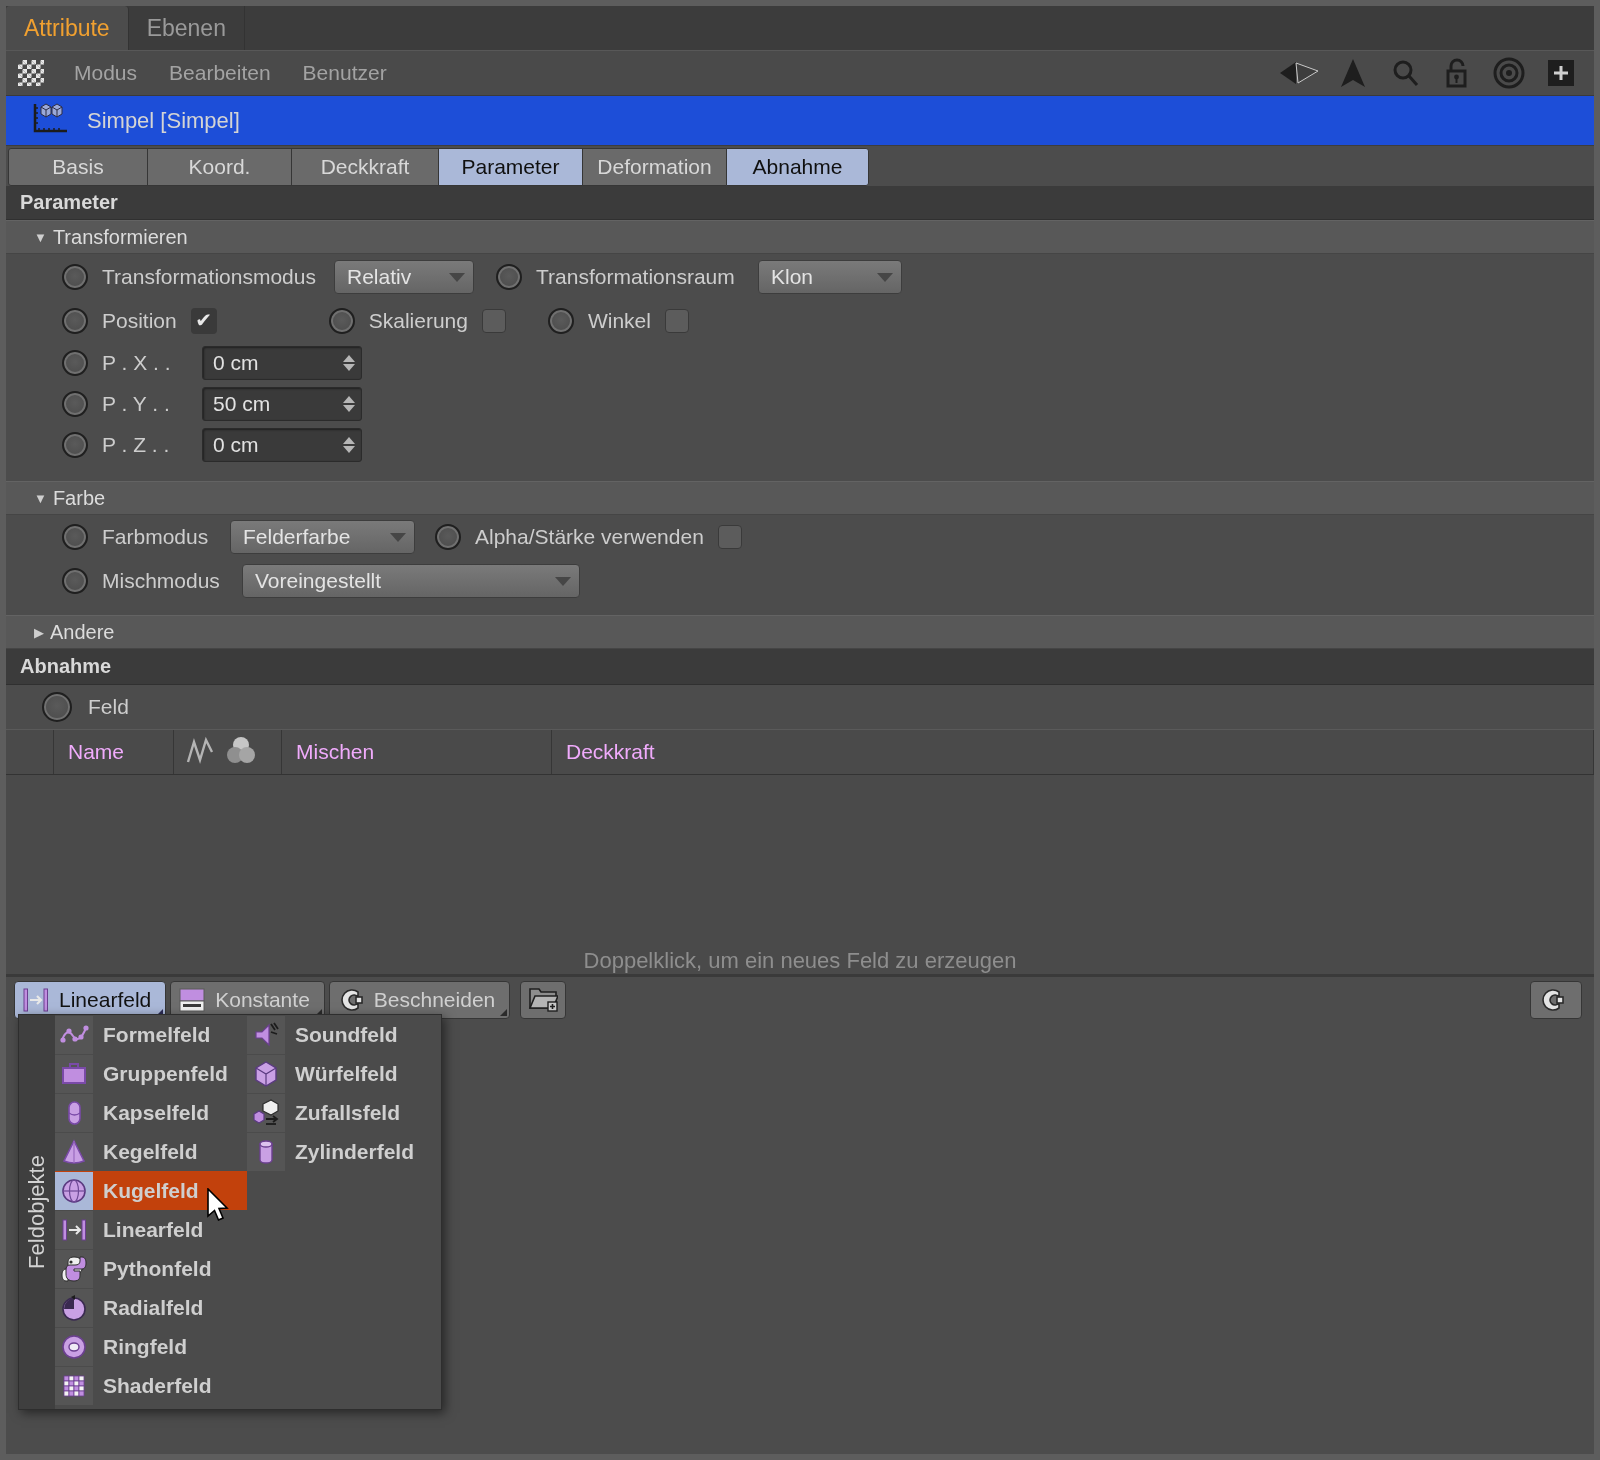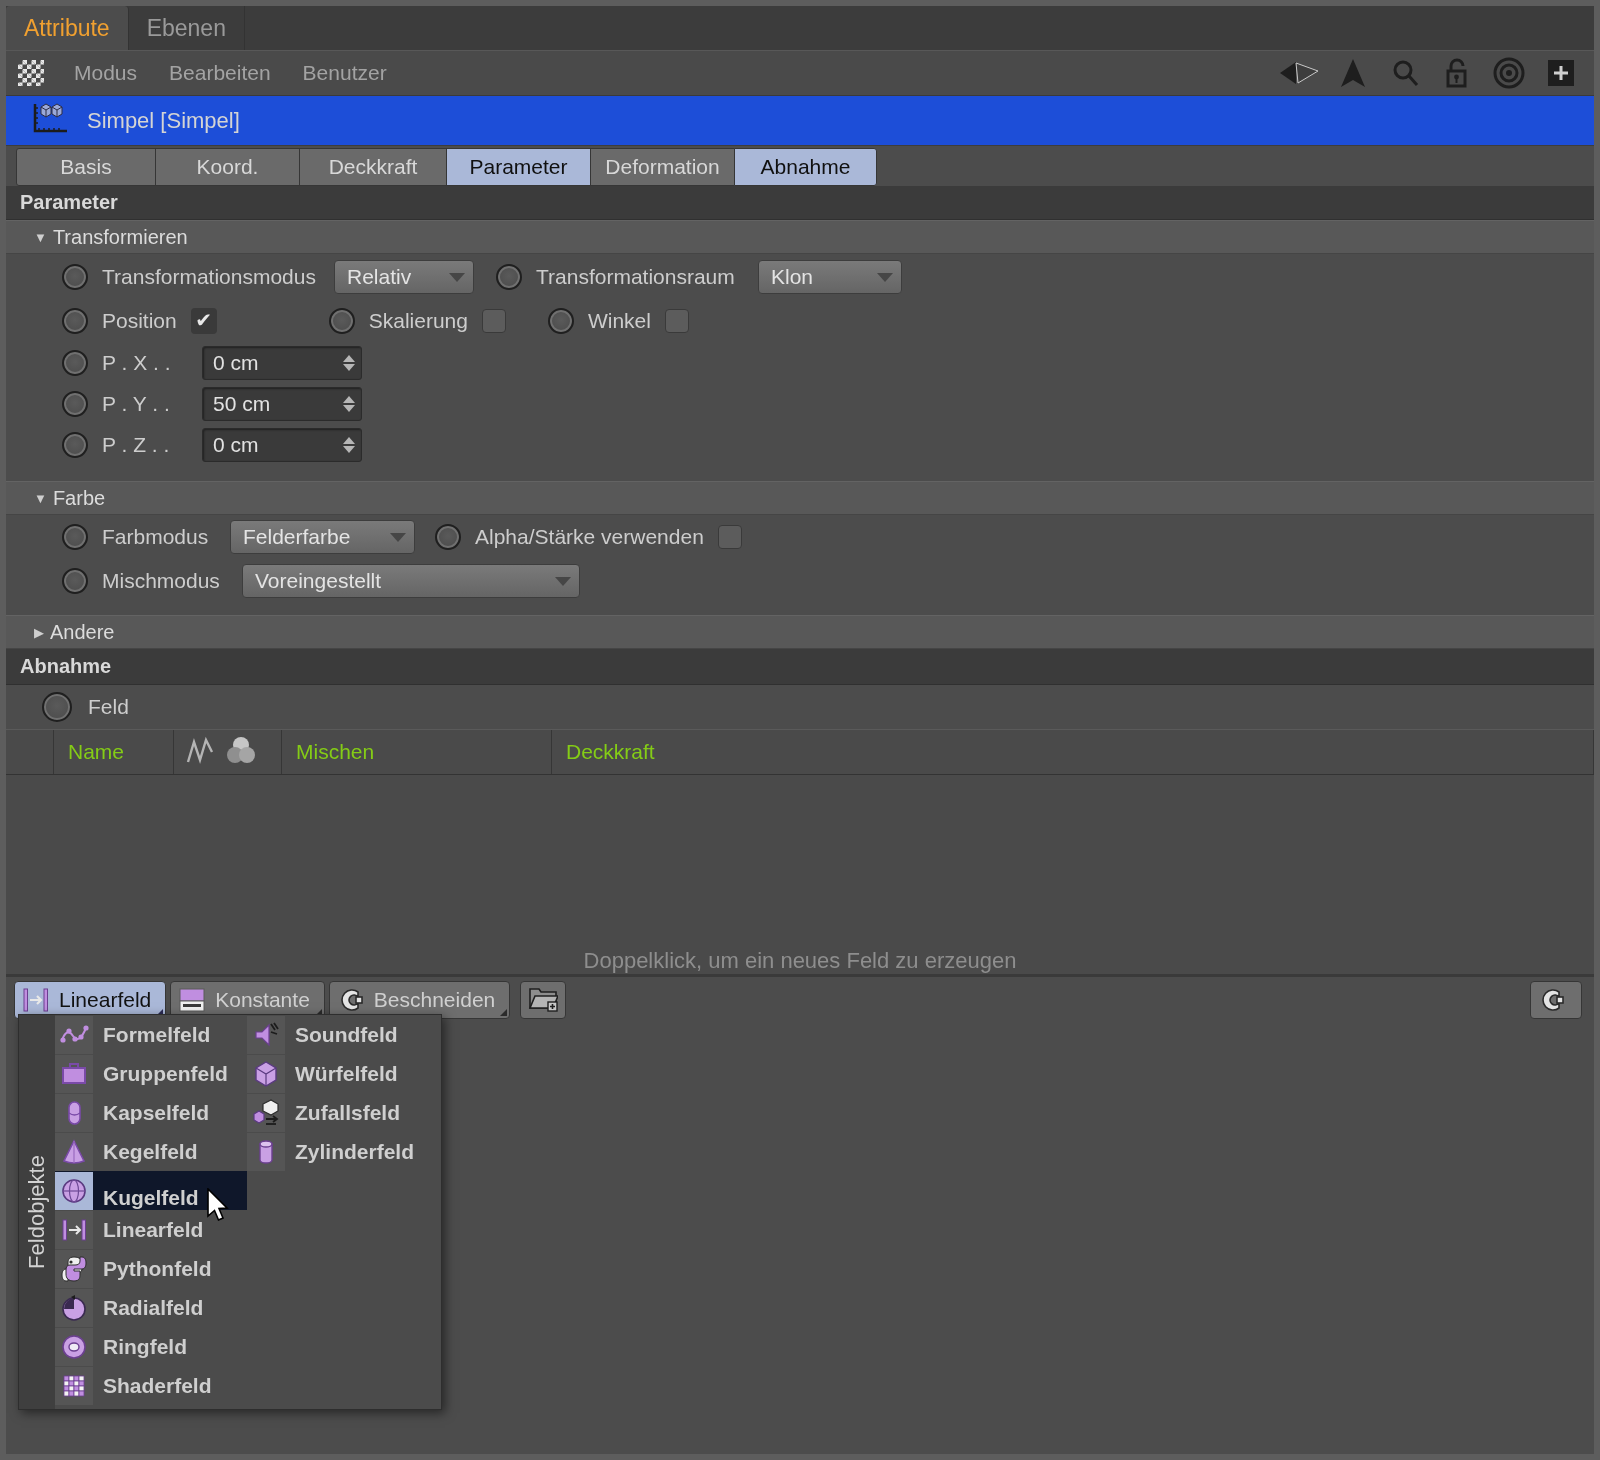--- a/index.html
+++ b/index.html
@@ -69,21 +69,21 @@
   .objhdr {
     height: 50px; background: #1d4ed8;
     display: flex; align-items: center; padding-left: 25px;
     border-bottom: 1px solid #3d3d3d;
   }
   .objhdr-title { font-size: 22px; color: #d4d4d4; margin-left: 16px; }
 
   
   .tabstrip {
     height: 40px; display: flex; align-items: stretch;
-    padding: 2px 10px 0 10px; background: #4c4c4c;
+    padding: 2px 10px 0 2px; background: #4c4c4c;
   }
   .ptab {
     display: flex; align-items: center; justify-content: center;
     background: #6a6a6a; color: #d8d8d8;
     font-size: 21px;
     border: 1px solid #363636;
     margin-right: -1px;
     padding: 0 10px;
   }
   .ptab.on { background: #aab8d8; color: #101010; }
@@ -158,21 +158,21 @@
   }
   .spin { display: flex; flex-direction: column; align-items: center; gap: 2px; }
   .spin i { display: block; width: 0; height: 0; }
   .spin .up { border-left: 6px solid transparent; border-right: 6px solid transparent; border-bottom: 7px solid #b6b6b6; }
   .spin .dn { border-left: 6px solid transparent; border-right: 6px solid transparent; border-top: 7px solid #b6b6b6; }
 
   
   .listhdr {
     display: flex; height: 46px; background: #4a4a4a;
     border-top: 1px solid #5a5a5a; border-bottom: 1px solid #333;
-    font-size: 21px; color: #84cc16;
+    font-size: 21px; color: #f0abfc;
   }
   .lcell { display: flex; align-items: center; padding-left: 14px; border-right: 1px solid #363636; }
   .listbody {
     height: 200px; background: #4a4a4a;
     display: flex; align-items: flex-end; justify-content: center;
     border-bottom: 1px solid #3a3a3a;
   }
   .placeholder { font-size: 22px; color: #8e8e8e; }
 
   
@@ -219,21 +219,21 @@
     transform: rotate(-90deg);
     white-space: nowrap; font-size: 22px; color: #d2d2d2;
   }
   .popup-cols { flex: 1; display: flex; font-weight: bold; }
   .popup-col { display: flex; flex-direction: column; }
   .mitem {
     height: 39px; display: flex; align-items: center;
     font-size: 21px; color: #cfcfcf;
     padding-right: 16px;
   }
-  .mitem.sel { background: #0f172a; align-items: flex-end; }
+  .mitem.sel { background: #c2410c; }
   .mitem .mico {
     width: 38px; height: 38px; flex: 0 0 auto;
     background: #555; display: flex; align-items: center; justify-content: center;
     margin-right: 10px;
   }
   .mitem.sel .mico { background: #aab8d8; }
 
   .cursor { position: absolute; left: 200px; top: 1182px; width: 26px; height: 36px; }
 </style>
 </head>

